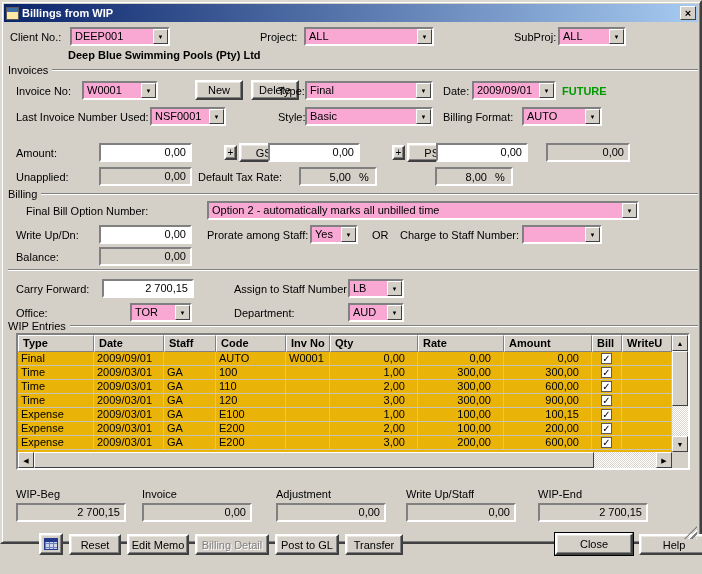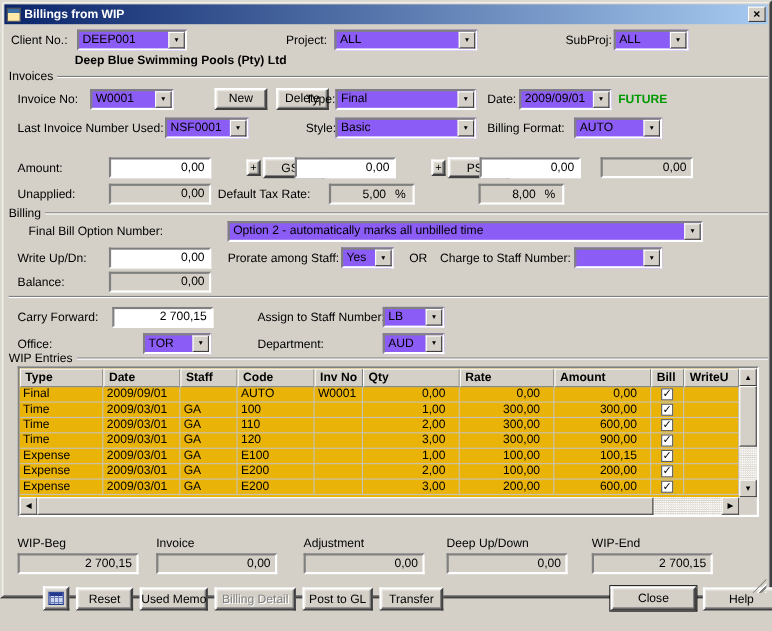--- a/index.html
+++ b/index.html
@@ -35,21 +35,21 @@
   }
   .lbl { white-space:nowrap; }
   .bold { font-weight:bold; }
   .future { color:#009900; font-weight:bold; }
   
   .sep { display:flex; align-items:center; gap:4px; }
   .sepline { flex:1; height:2px; border-top:1px solid #808080; border-bottom:1px solid #fff; }
   .hr { height:2px; border-top:1px solid #808080; border-bottom:1px solid #fff; }
   
   .combo {
-    height:19px; background:#8b5cf6;
+    height:19px; background:#f9a8d4;
     border:2px solid; border-color:#808080 #fff #fff #808080;
     display:flex; align-items:stretch;
   }
   .cval { flex:1; padding:1px 3px 0; white-space:nowrap; overflow:hidden; }
   .cbtn {
     width:15px; background:#d4d0c8;
     border:1px solid; border-color:#fff #404040 #404040 #fff;
     display:flex; align-items:center; justify-content:center;
   }
   .arr { font-size:6px; line-height:6px; }
@@ -444,33 +444,33 @@
       <div class="sbtn right">
           <span>▶</span>
         </div>
     </div>
     <div class="corner"></div>
   </div>
 
   <span class="lbl abs" style="left:14px;top:486px">WIP-Beg</span>
   <span class="lbl abs" style="left:140px;top:486px">Invoice</span>
   <span class="lbl abs" style="left:274px;top:486px">Adjustment</span>
-  <span class="lbl abs" style="left:404px;top:486px">Deep Up/Down</span>
+  <span class="lbl abs" style="left:404px;top:486px">Write Up/Staff</span>
   <span class="lbl abs" style="left:536px;top:486px">WIP-End</span>
   <div class="rofield abs" style="left:14px;top:501px;width:110px">2 700,15</div>
   <div class="rofield abs" style="left:140px;top:501px;width:110px">0,00</div>
   <div class="rofield abs" style="left:274px;top:501px;width:110px">0,00</div>
   <div class="rofield abs" style="left:404px;top:501px;width:110px">0,00</div>
   <div class="rofield abs" style="left:536px;top:501px;width:110px">2 700,15</div>
 
   <button type="button" class="btn abs" style="left:8px;top:531px;width:24px;height:22px">
     <span class="calcicon"></span>
   </button>
   <button type="button" class="btn abs" style="left:38px;top:532px;width:52px;height:21px">Reset</button>
-  <button type="button" class="btn abs" style="left:96px;top:532px;width:62px;height:21px">Used Memo</button>
+  <button type="button" class="btn abs" style="left:96px;top:532px;width:62px;height:21px">Edit Memo</button>
   <button type="button" class="btn disabled abs" style="left:164px;top:532px;width:74px;height:21px">Billing Detail</button>
   <button type="button" class="btn abs" style="left:244px;top:532px;width:64px;height:21px">Post to GL</button>
   <button type="button" class="btn abs" style="left:314px;top:532px;width:58px;height:21px">Transfer</button>
   <button type="button" class="btn default abs" style="left:524px;top:531px;width:78px;height:22px">Close</button>
   <button type="button" class="btn abs" style="left:608px;top:532px;width:70px;height:21px">Help</button>
 
   <div class="grip"></div>
 </div>
 
 </body></html>

